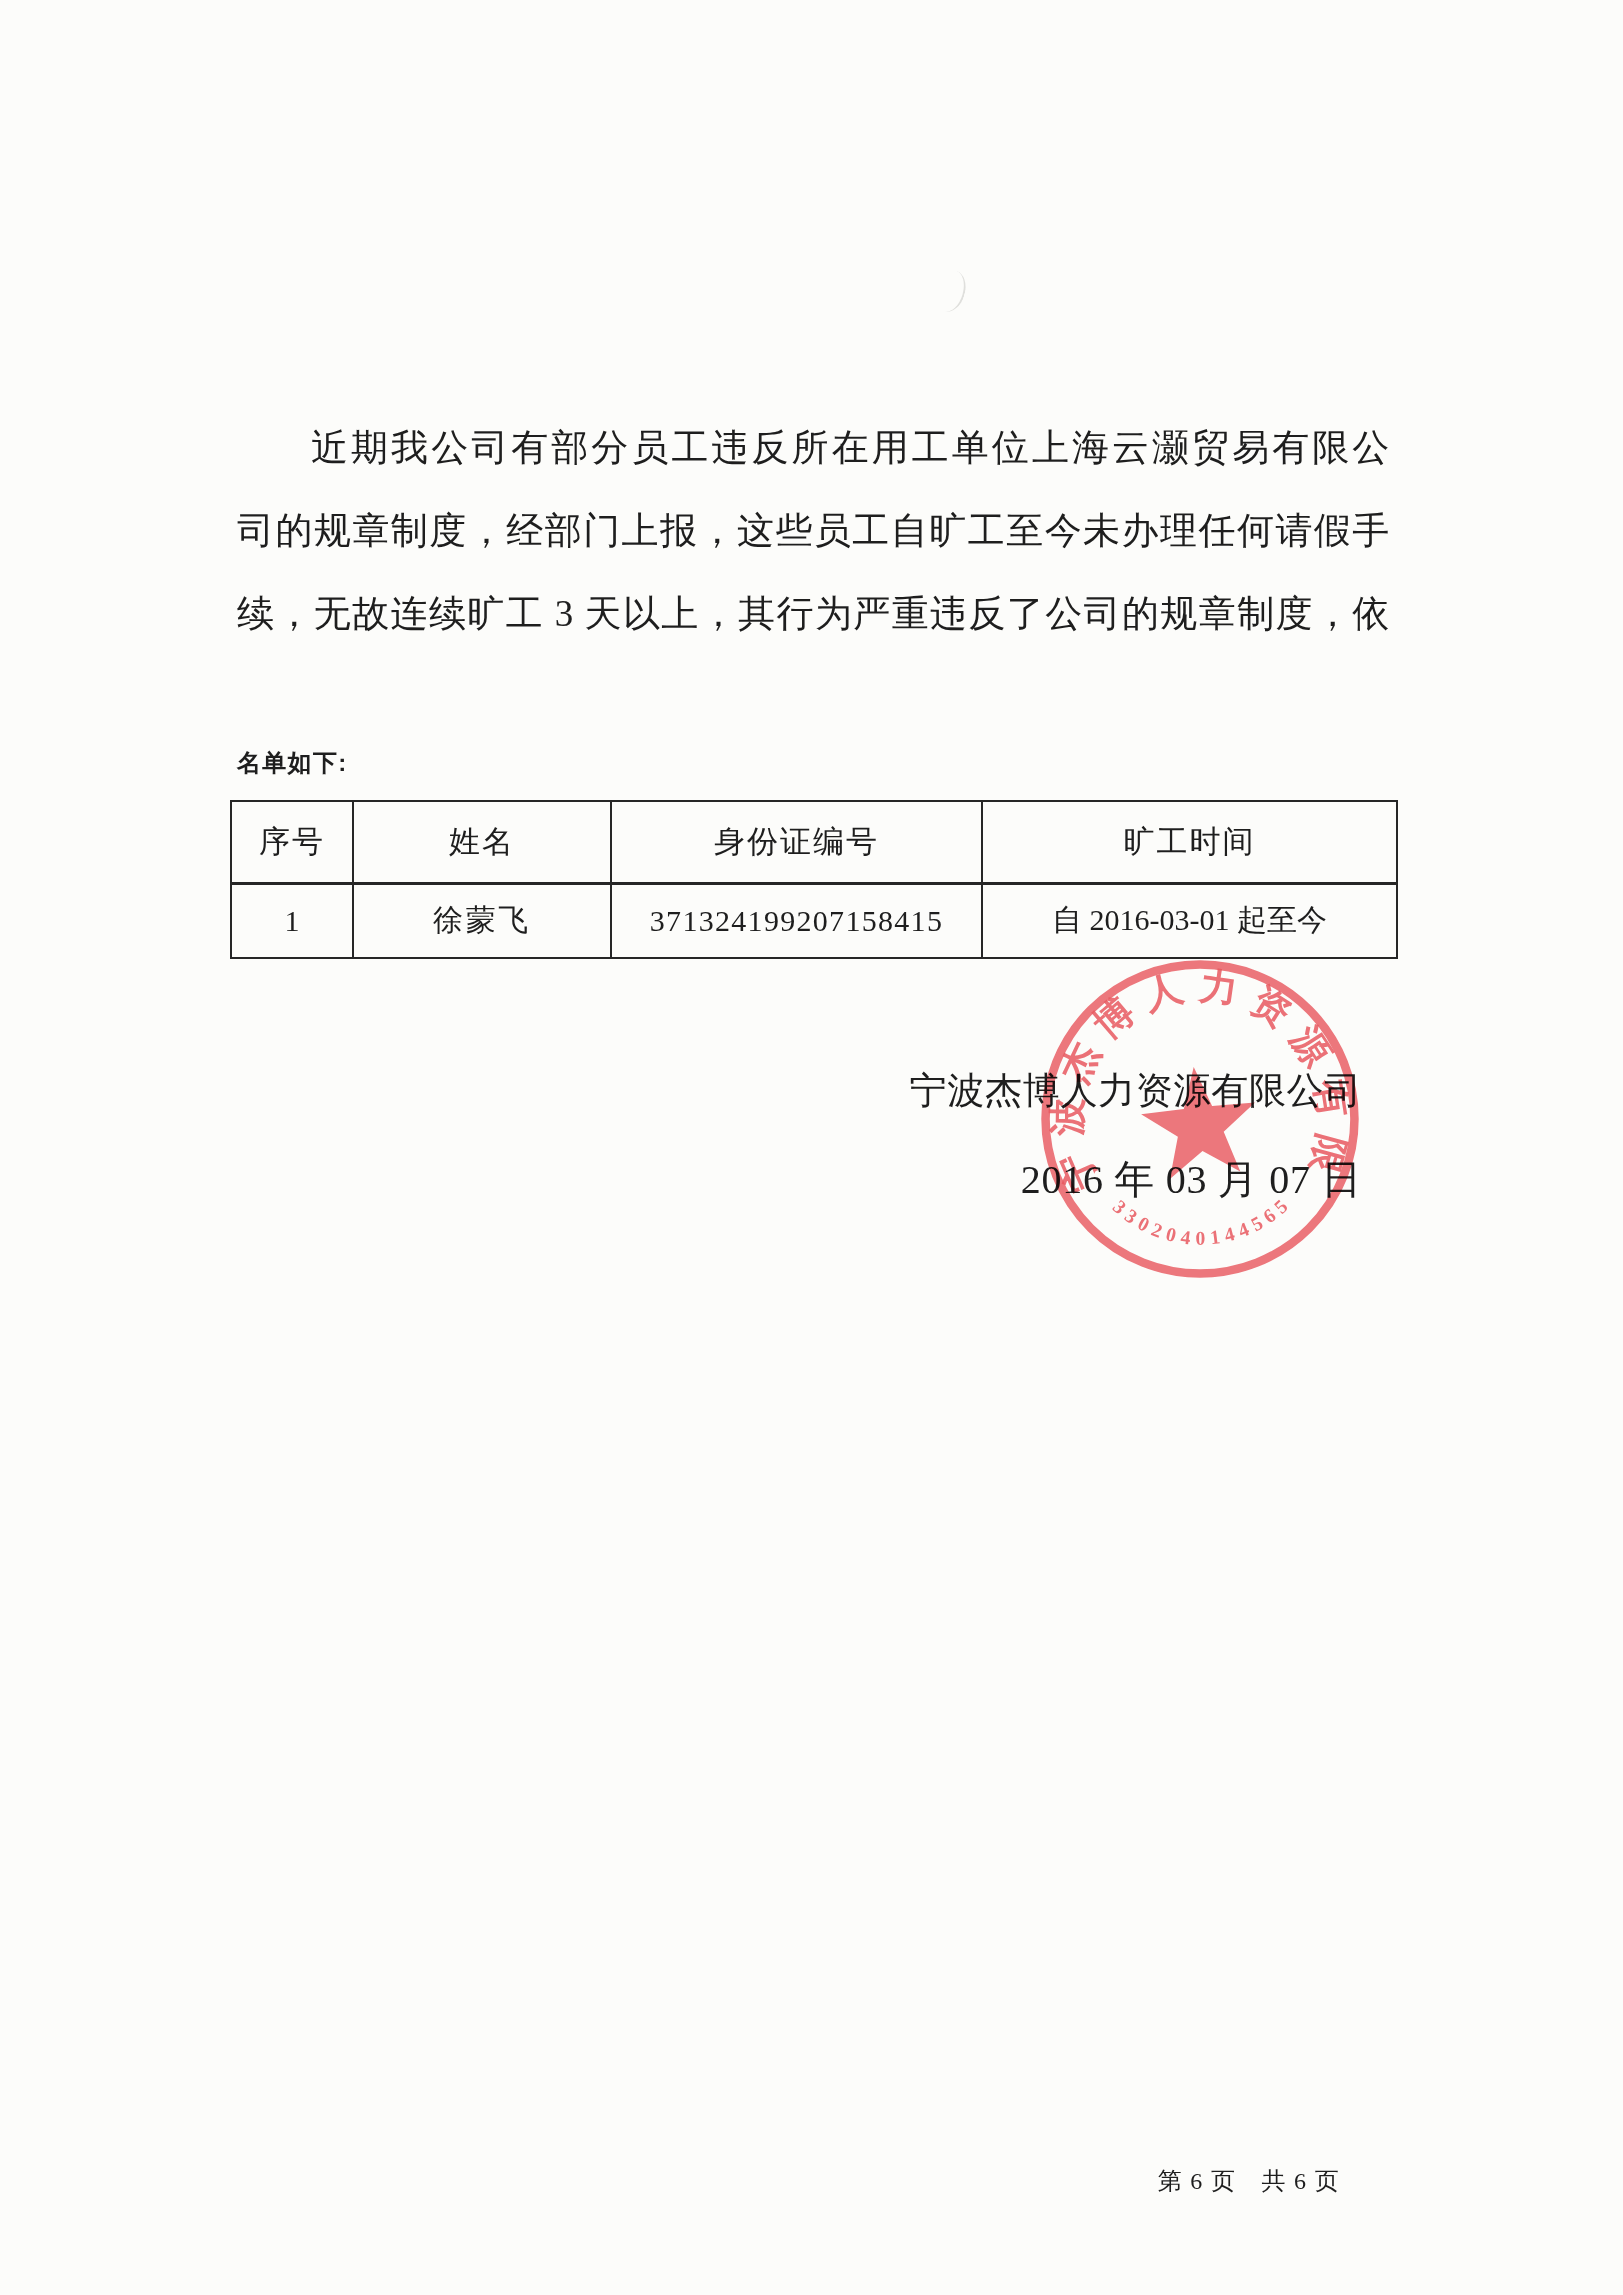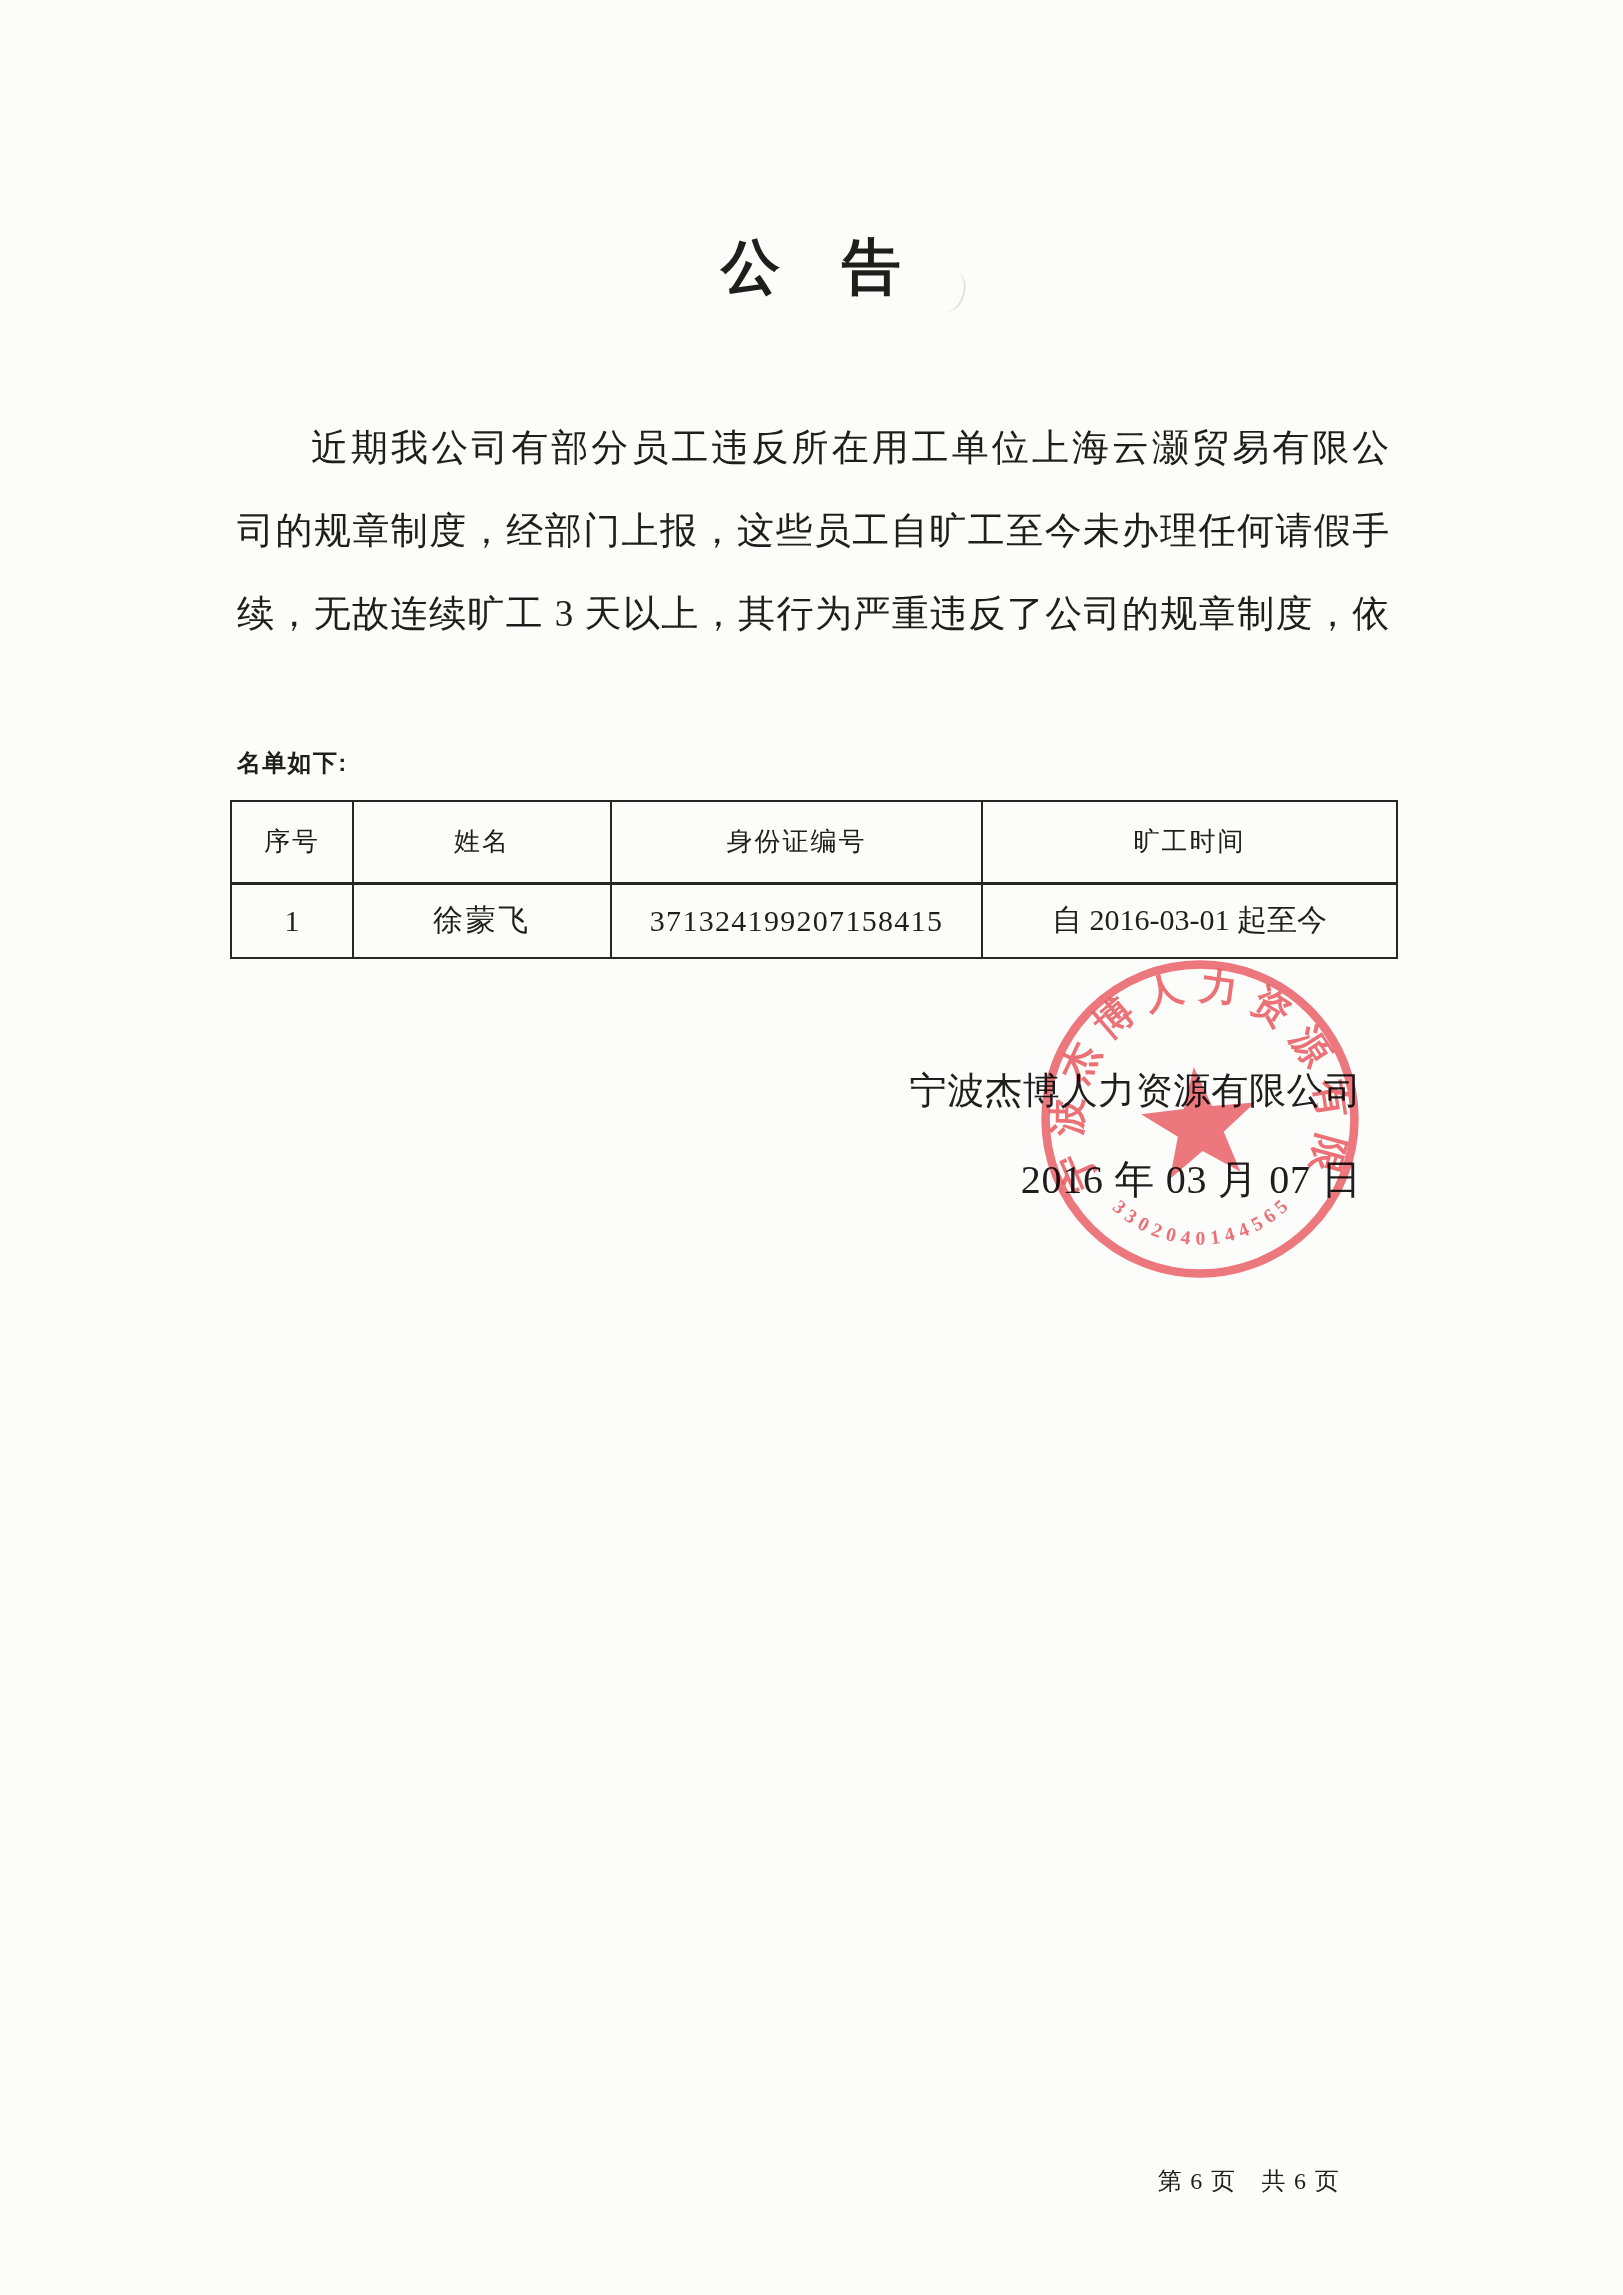--- a/index.html
+++ b/index.html
@@ -52,21 +52,21 @@
   table.roster col.c3 { width:371px; }
   table.roster col.c4 { width:415px; }
   table.roster th, table.roster td {
     border:2px solid #262626;
     text-align:center; vertical-align:middle;
     font-weight:400;
   }
   table.roster { border:2.6px solid #262626; }
   table.roster thead th {
     height:82px;
-    font-size:26px;
+    font-size:31px;
     border-bottom:3.3px solid #262626;
     letter-spacing:2px;
   }
   table.roster tbody td { height:75px; font-size:30px; }
   td.name-cell { font-family:"Liberation Sans", sans-serif; font-weight:700; letter-spacing:2.6px; }
   td.id-cell  { letter-spacing:1.3px; }
 
   
   .sig-company {
     position:absolute; right:261px; top:1066px;
@@ -103,21 +103,20 @@
     border-radius:50%;
     transform:rotate(16deg);
     opacity:0.55;
   }
 </style>
 </head>
 <body>
 
 <div class="page">
 
-  <div class="doc-title">公　告</div>
 
   <div class="artifact"></div>
 
   <div class="paragraph">
     <div class="jline indent">近期我公司有部分员工违反所在用工单位上海云灏贸易有限公</div>
     <div class="jline">司的规章制度，经部门上报，这些员工自旷工至今未办理任何请假手</div>
     <div class="jline">续，无故连续旷工 3 天以上，其行为严重违反了公司的规章制度，依</div>
   </div>
 
   <div class="list-label">名单如下:</div>

